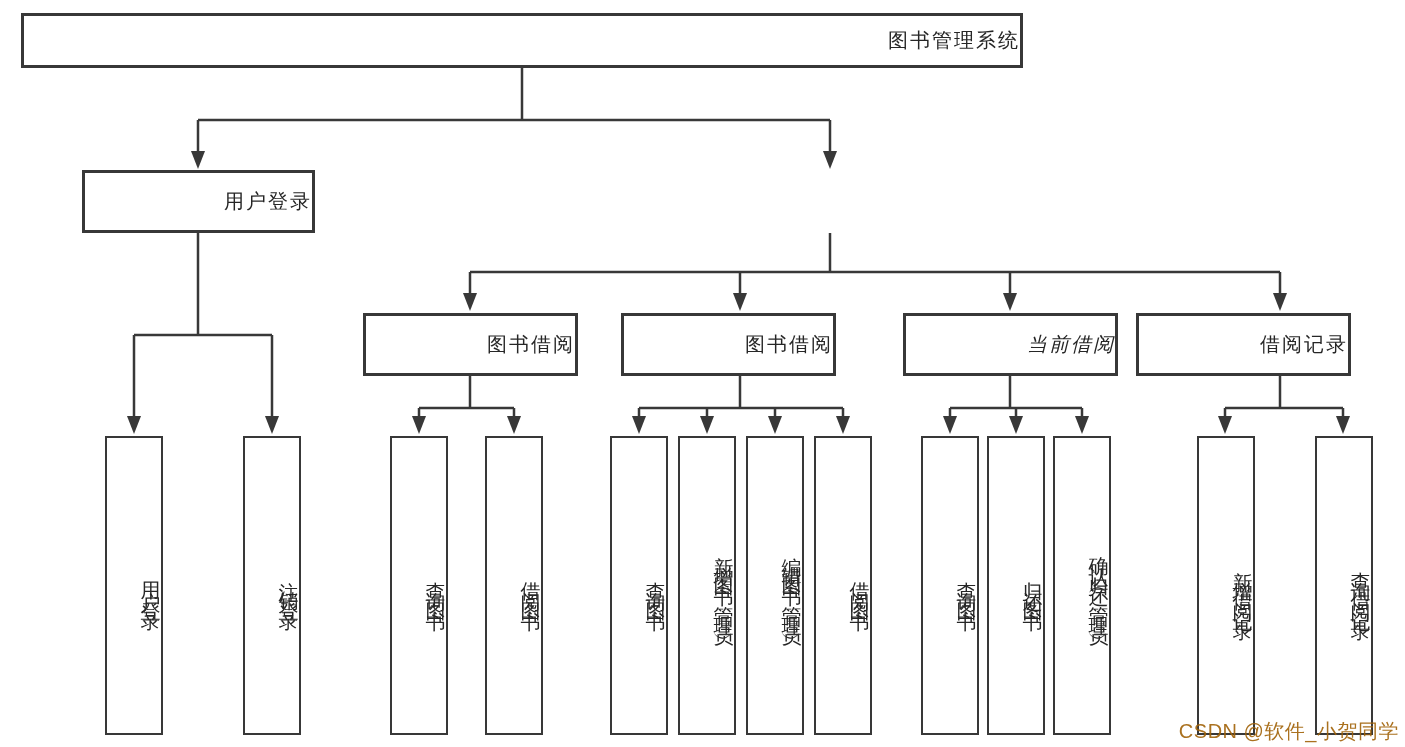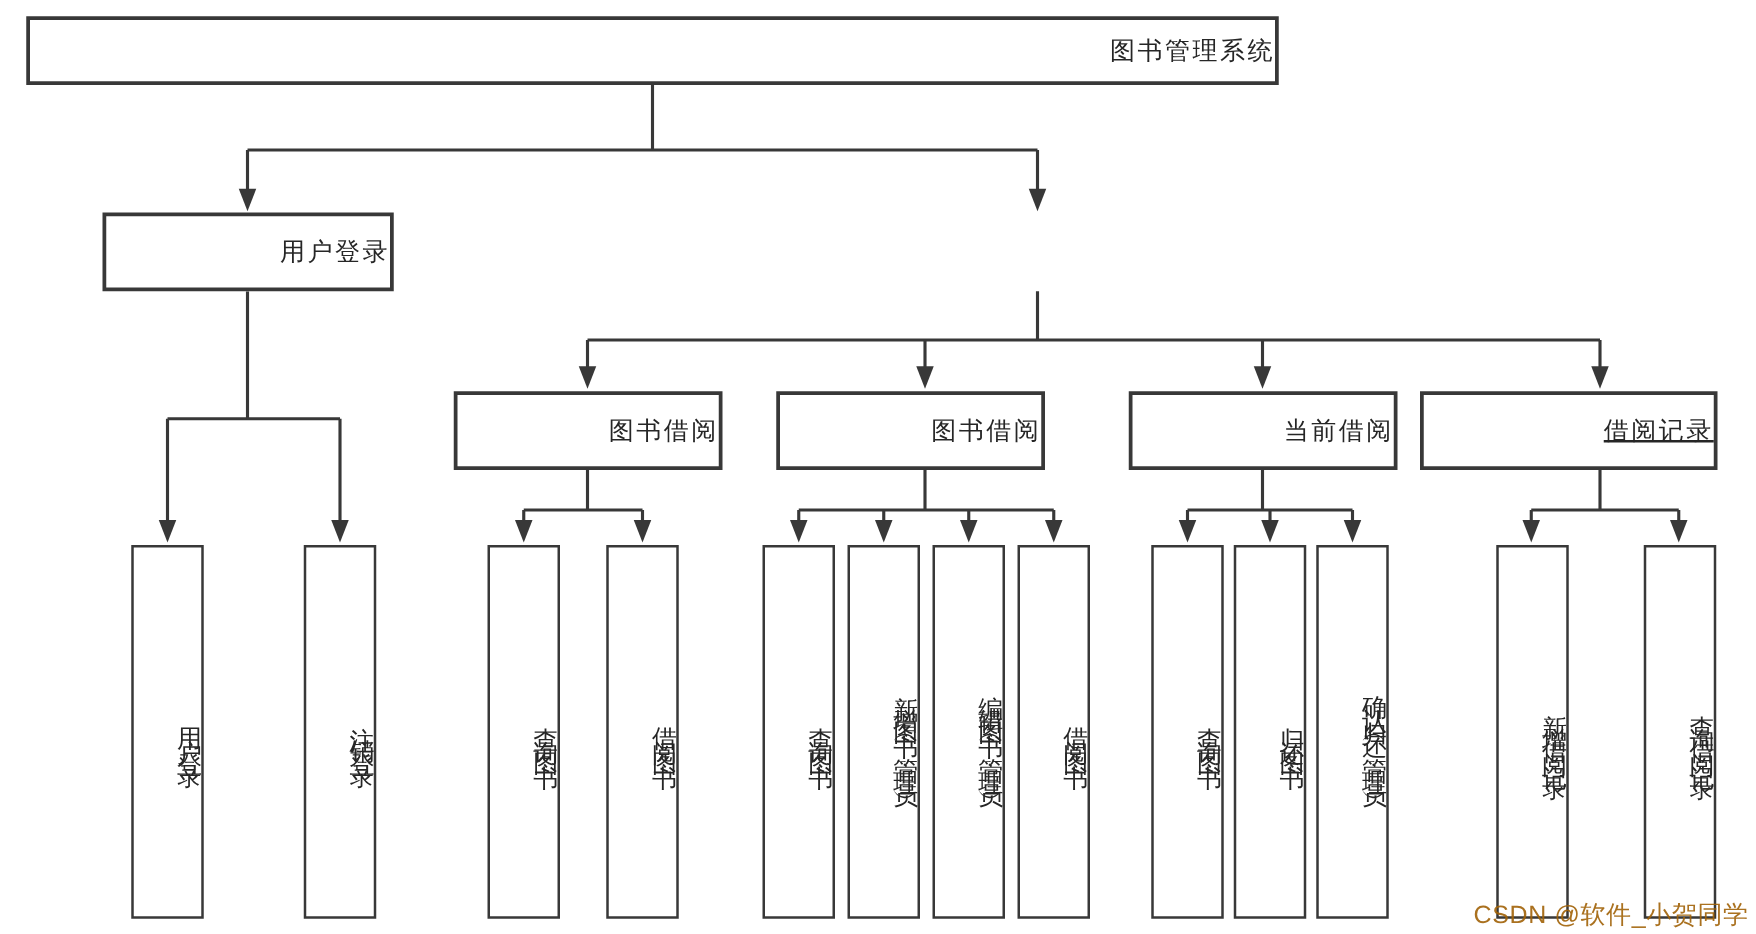--- a/index.html
+++ b/index.html
@@ -56,22 +56,22 @@
     text-orientation: mixed;
     font-size: 20px;
     letter-spacing: 10px;
     line-height: 1;
   }
   .lvl1 { left: 21px;  top: 13px;  width: 1002px; height: 55px; }
   .l2-user   { left: 82px;   top: 170px; width: 233px; height: 63px; }
   .l2-book   { left: 712px;  top: 170px; width: 235px; height: 63px; }
   .l3-new     { left: 363px;  top: 313px; width: 215px; height: 63px; }
   .l3-borrow  { left: 621px;  top: 313px; width: 215px; height: 63px; }
-  .l3-current { left: 903px;  top: 313px; width: 215px; height: 63px; }
-  .l3-record  { left: 1136px; top: 313px; width: 238px; height: 63px; text-decoration: underline; }
+  .l3-current { left: 903px;  top: 313px; width: 215px; height: 63px; font-style: italic; }
+  .l3-record  { left: 1136px; top: 313px; width: 215px; height: 63px; }
   .lf-user-login      { left: 105px; }
   .lf-logout          { left: 243px; }
   .lf-new-query       { left: 390px; }
   .lf-new-borrow      { left: 485px; }
   .lf-borrow-query    { left: 610px; }
   .lf-borrow-add      { left: 678px; }
   .lf-borrow-edit     { left: 746px; }
   .lf-borrow-borrow   { left: 814px; }
   .lf-current-query   { left: 921px; }
   .lf-current-return  { left: 987px; }

